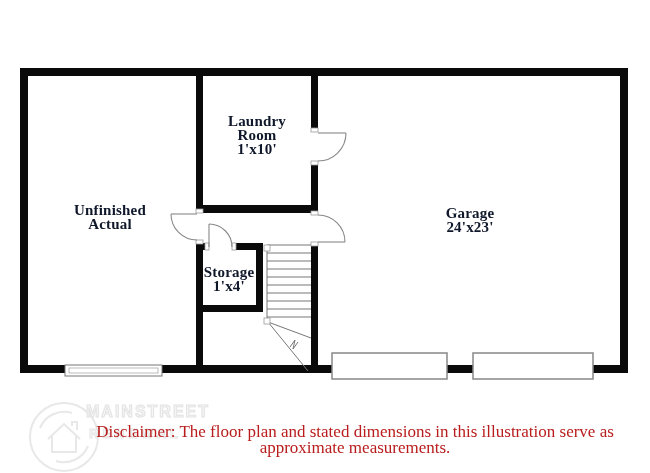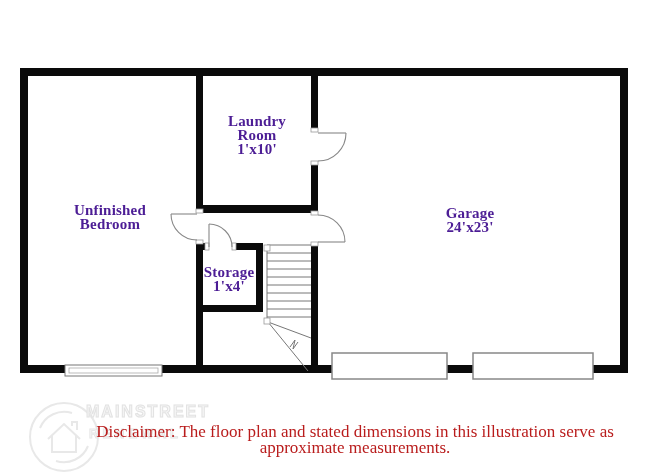--- a/index.html
+++ b/index.html
@@ -1,19 +1,19 @@
 <!DOCTYPE html>
 <html><head>
 <meta charset="utf-8">
 <style>
   html,body{margin:0;padding:0;background:#fff;}
   .stage{position:relative;width:650px;height:473px;background:#ffffff;overflow:hidden;
          font-family:"Liberation Serif",serif;}
   svg{position:absolute;left:0;top:0;}
-  .room-label{position:absolute;text-align:center;color:#4c1d95;
+  .room-label{position:absolute;text-align:center;color:#0f172a;
               font-family:"Liberation Serif",serif;font-weight:bold;
               font-size:15px;line-height:14px;letter-spacing:.2px;}
   .room-dims{font-size:15px;line-height:15px;}
   .watermark{position:absolute;left:0;top:394px;width:650px;height:79px;z-index:1;}
   .wm-text1{position:absolute;left:86px;top:9px;
             font-family:Liberation Sans, sans-serif;font-weight:bold;font-size:16px;
             letter-spacing:2px;color:#f7f7f7;-webkit-text-stroke:1px #e2e2e2;}
   .wm-text2{position:absolute;left:89px;top:32px;
             font-family:"Liberation Sans",sans-serif;font-weight:bold;font-size:13px;
             letter-spacing:4px;color:#f9f9f9;-webkit-text-stroke:1px #e6e6e6;}
@@ -108,21 +108,21 @@
       <rect x="332" y="353" width="115" height="26"></rect>
       <rect x="473" y="353" width="120" height="26"></rect>
     </g>
   </svg>
 
   <div class="room-label" style="left:217px;top:114px;width:80px;">
     <div>Laundry Room</div>
     <div class="room-dims">1'x10'</div>
   </div>
   <div class="room-label" style="left:60px;top:203px;width:100px;">
-    <div>Unfinished Bedroom</div>
+    <div>Unfinished Actual</div>
   </div>
   <div class="room-label" style="left:184px;top:265px;width:90px;">
     <div>Storage</div>
     <div class="room-dims">1'x4'</div>
   </div>
   <div class="room-label" style="left:420px;top:206px;width:100px;">
     <div>Garage</div>
     <div class="room-dims">24'x23'</div>
   </div>
 

